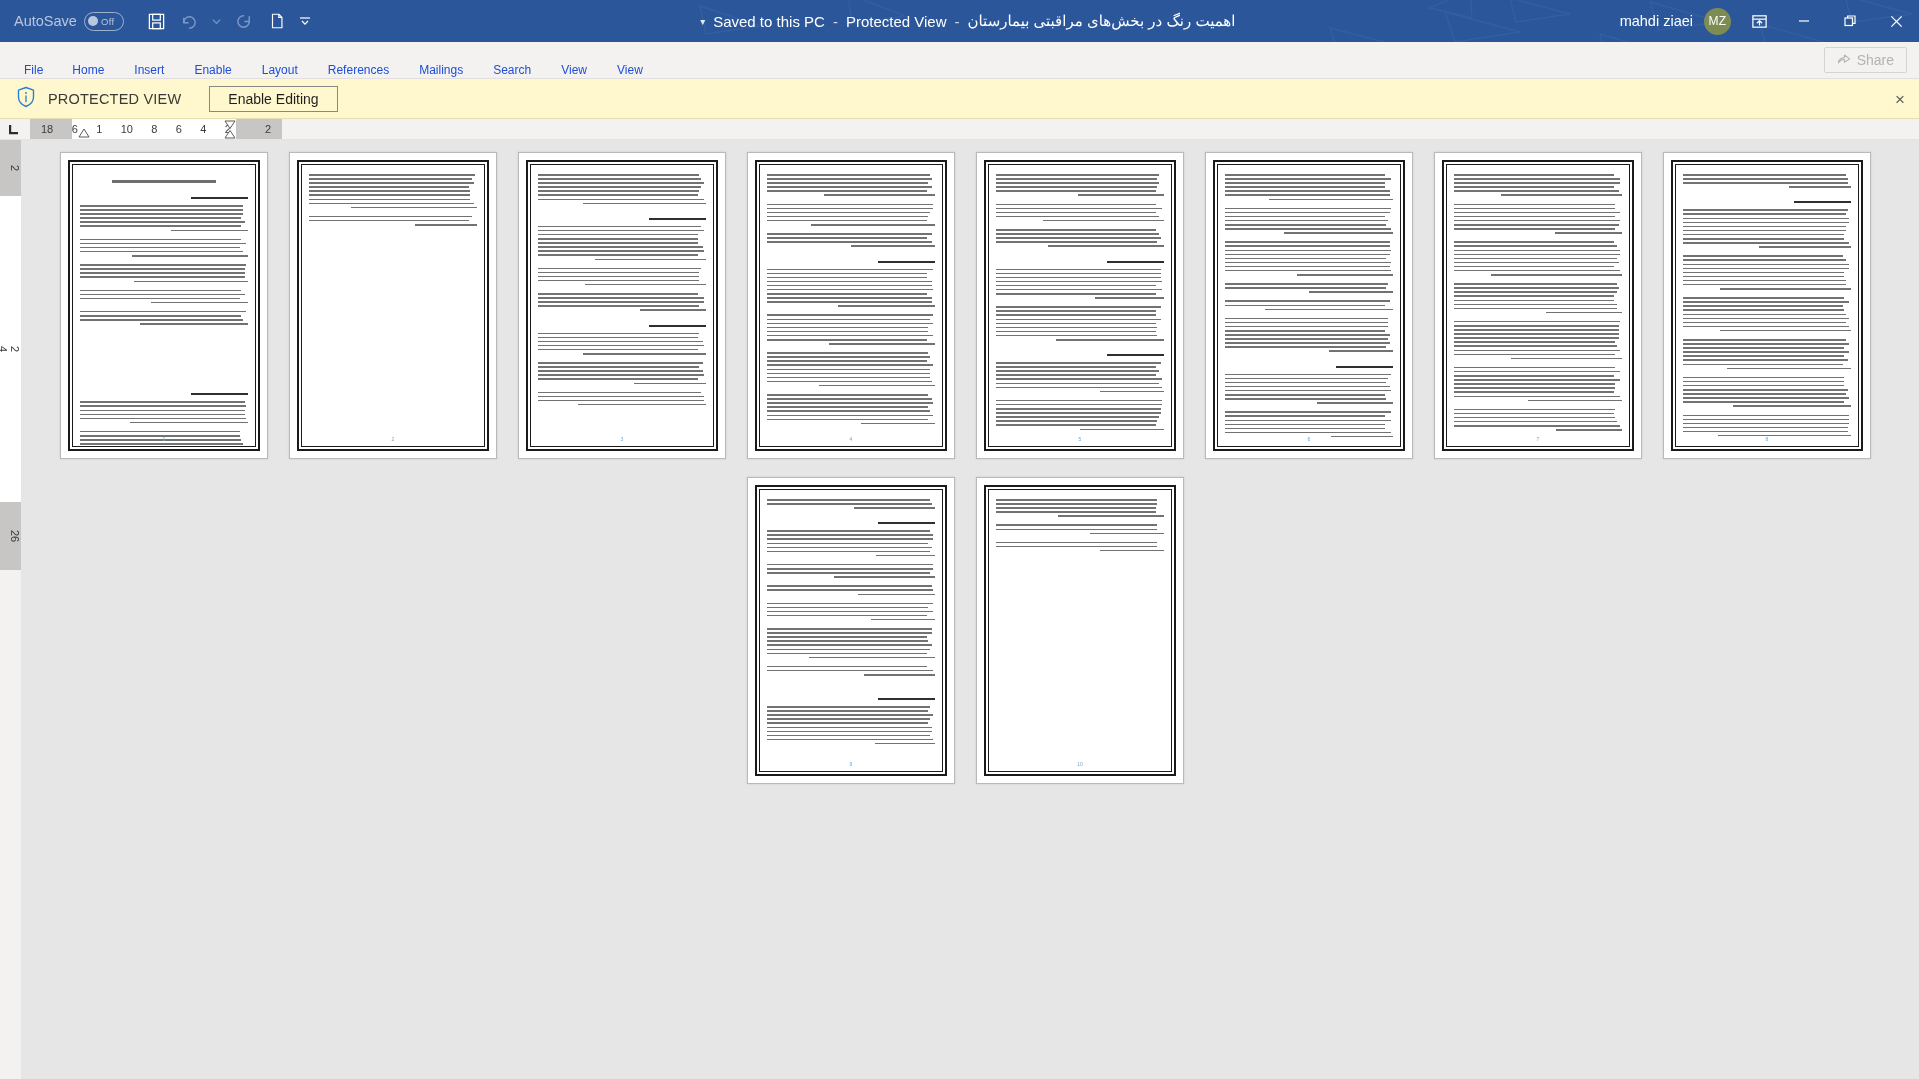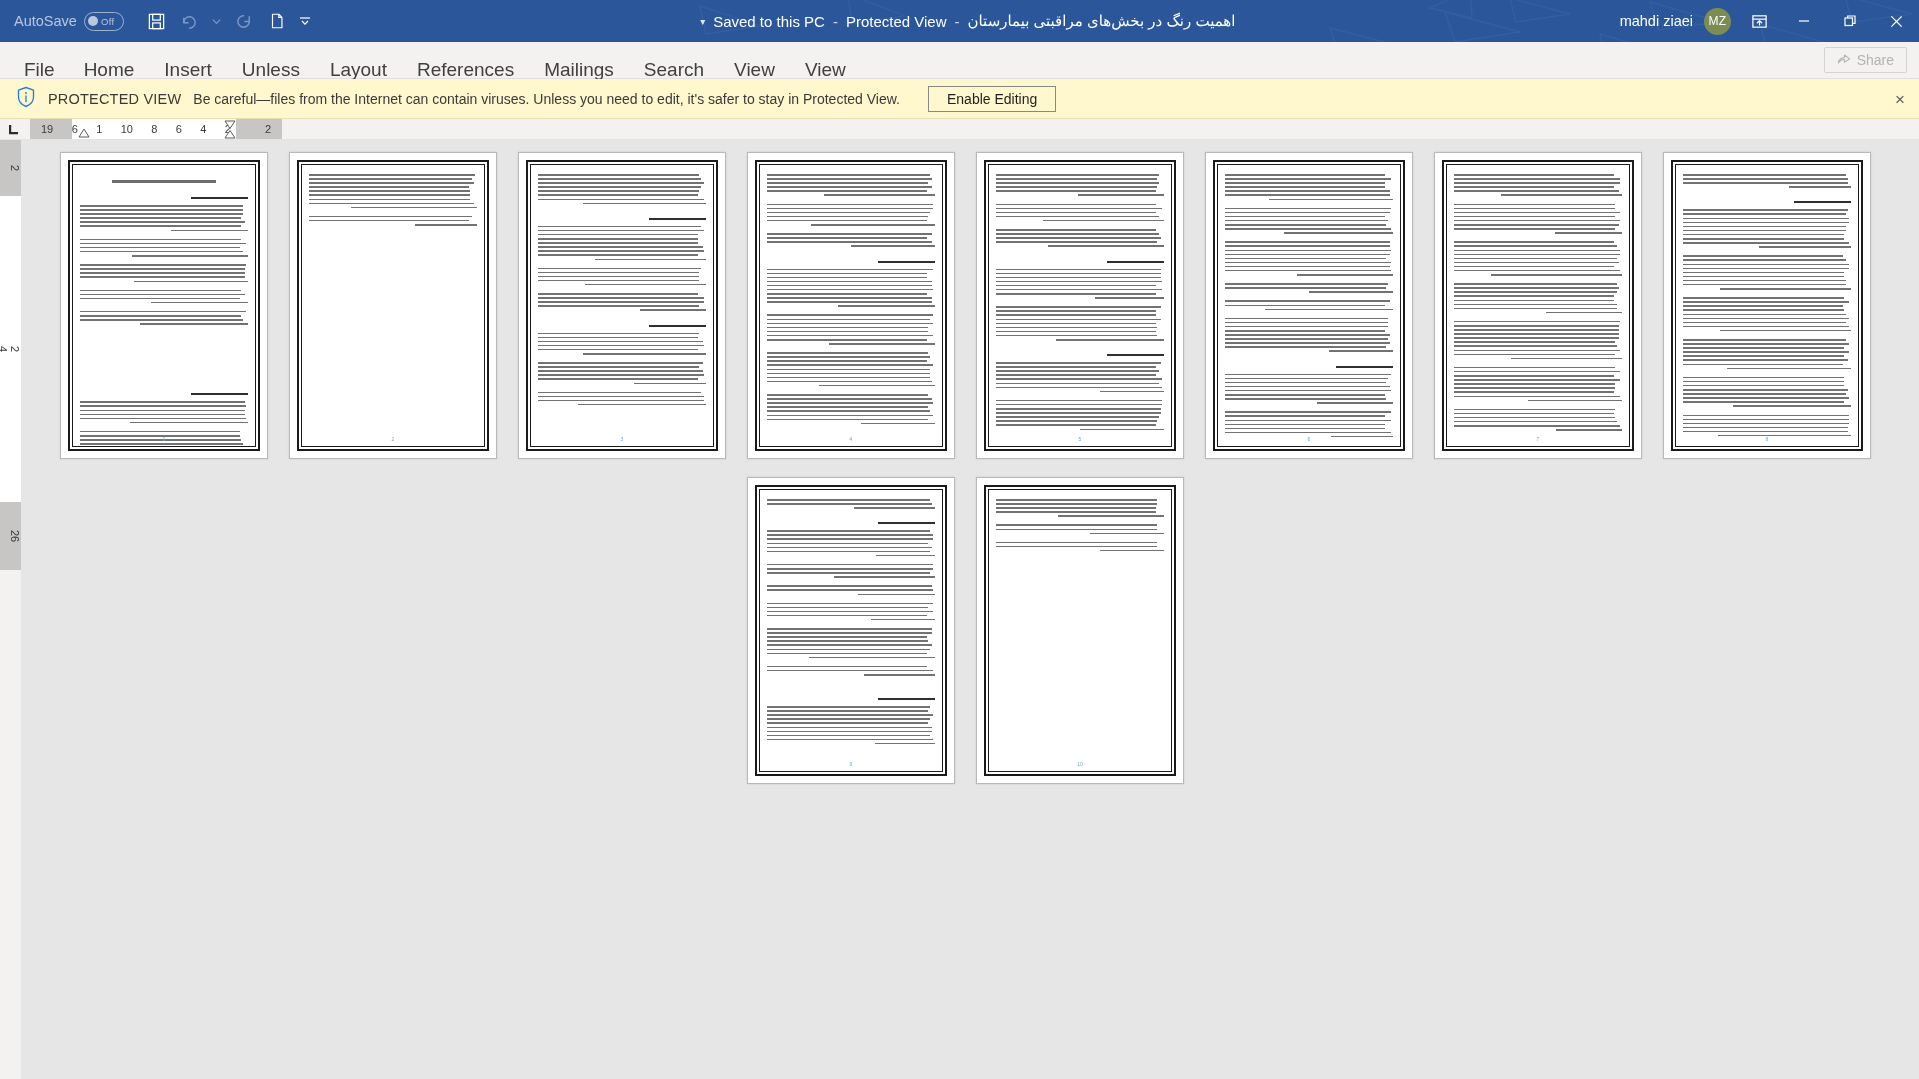--- a/index.html
+++ b/index.html
@@ -104,22 +104,22 @@
   .ribbon {
     height: 37px;
     background: #f3f2f1;
     display: flex; align-items: center;
     position: relative;
     border-bottom: 1px solid #e1dfdd;
   }
   .tabs { display: flex; align-items: center; padding-left: 10px; }
   .tab {
     padding: 7px 15px;
-    font-size: 19px;
-    color: #404040;
+    font-size: 12px;
+    color: #1d4ed8;
     white-space: nowrap;
     margin-top: 20px;
   }
   .tab.file { padding-left: 14px; padding-right: 14px; }
   .share-btn {
     position: absolute; right: 12px; top: 5px;
     height: 26px;
     display: flex; align-items: center; gap: 6px;
     padding: 0 12px;
     border: 1px solid #d6d4d2;
@@ -376,21 +376,21 @@
         <path d="M2.2 2.2 L11.8 11.8 M11.8 2.2 L2.2 11.8"></path>
       </svg>
   </span>
 </div>
 
 <div class="ribbon">
   <div class="tabs">
     <span class="tab file">File</span>
     <span class="tab">Home</span>
     <span class="tab">Insert</span>
-    <span class="tab">Unless</span>
+    <span class="tab">Enable</span>
     <span class="tab">Layout</span>
     <span class="tab">References</span>
     <span class="tab">Mailings</span>
     <span class="tab">Search</span>
     <span class="tab">View</span>
     <span class="tab">View</span>
   </div>
   <div class="share-btn">
     <span>
       <svg width="14" height="13" viewBox="0 0 16 14" fill="none" stroke="#b5b3b1" stroke-width="1.2">
@@ -403,35 +403,34 @@
 
 <div class="protbar">
   <span>
     <svg width="20" height="22" viewBox="0 0 20 22" fill="none" stroke="#2b7fc9" stroke-width="1.35">
       <path d="M10 1.5 L17.5 4.2 V11 Q17.5 17.5 10 20.5 Q2.5 17.5 2.5 11 V4.2 Z" stroke-linejoin="round"></path>
       <circle cx="10" cy="7" r="0.95" fill="#2b7fc9" stroke="none"></circle>
       <path d="M10 9.8 V15.6" stroke-linecap="round"></path>
     </svg>
   </span>
   <span class="prot-label">PROTECTED VIEW</span>
-  <span class="prot-msg">Be careful—files from the Internet can contain viruses. Unless you need to edit, it's safer to stay in Protected View.</span>
   <span class="enable-btn">Enable Editing</span>
   <span class="prot-close">×</span>
 </div>
 
 <div class="hruler">
   <span class="tabstop">
     <svg width="13" height="13" viewBox="0 0 13 13" fill="#2b2b2b">
         <path d="M2 2 H4.2 V9 H11 V11.2 H2 Z"></path>
       </svg>
   </span>
   <div class="ruler-track">
     <span class="ruler-pad" style="width:42px"></span>
     <span class="ruler-nums" style="left:6px;right:46px;justify-content:space-between">
-      <span>19</span>
+      <span>18</span>
       <span>6</span>
       <span>1</span>
       <span>10</span>
       <span>8</span>
       <span>6</span>
       <span>4</span>
       <span>2</span>
     </span>
     <span style="flex:1"></span>
     <span class="ruler-pad" style="width:46px;position:relative">

